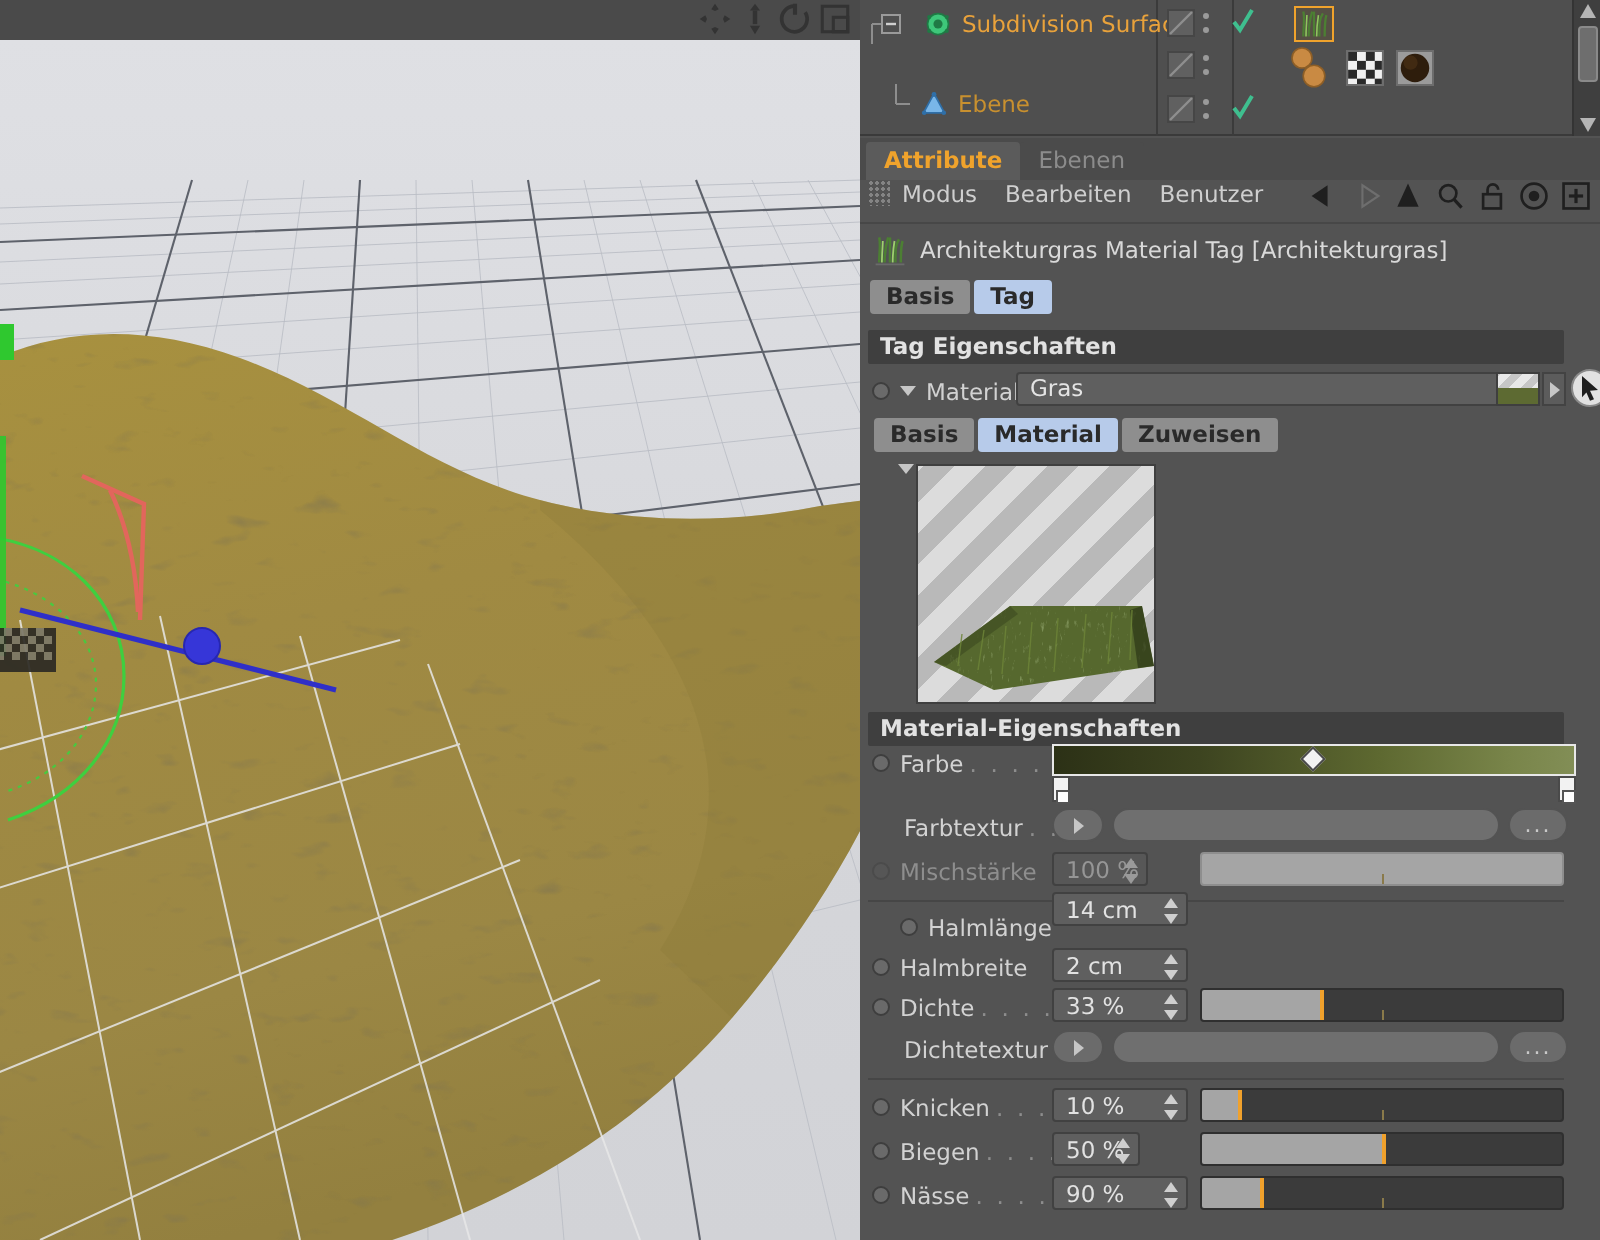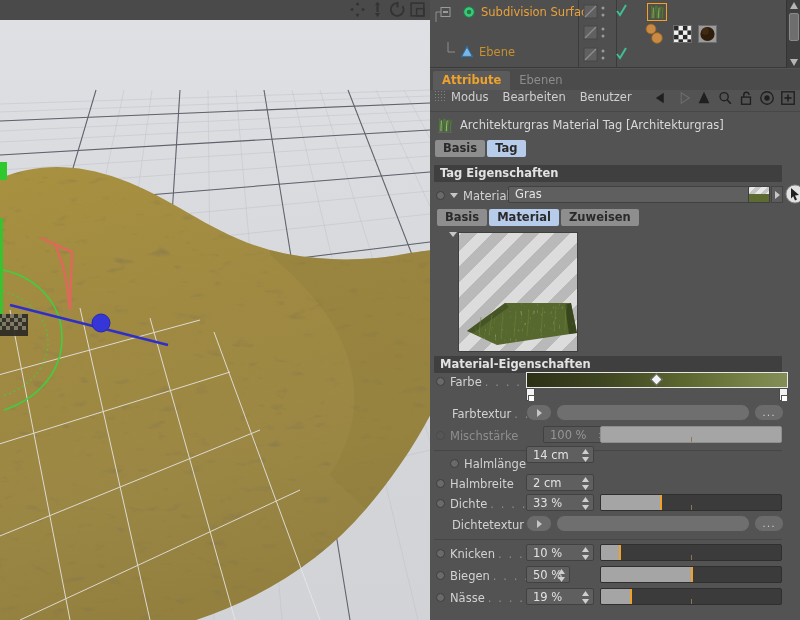--- a/index.html
+++ b/index.html
@@ -664,21 +664,21 @@
     <div class="texbtn" style="position:absolute;left:96px;top:404px;">
       <span class="tri"></span>
     </div>
     <div class="texslot" style="position:absolute;left:126px;top:404px;width:194px;"></div>
     <div class="dotsbtn" style="position:absolute;left:324px;top:404px;">...</div>
 
     <div class="prow" style="left:6px;top:426px;">
       <span class="bullet off"></span>
       <span class="plabel off">Mischstärke</span>
     </div>
-    <div class="numfield off" style="position:absolute;left:96px;top:426px;width:68px;margin-left:17px;">
+    <div class="numfield off" style="position:absolute;left:96px;top:426px;width:48px;">
       <span>100 %</span>
       <svg class="spin" viewBox="0 0 7 13">
         <path d="M3.5 0 L7 5 L0 5 Z" fill="#9a9a9a"></path>
           <path d="M3.5 13 L0 8 L7 8 Z" fill="#9a9a9a"></path>
       </svg>
     </div>
     <div class="slidertrack plain" style="position:absolute;left:170px;top:426px;width:182px;">
       <div class="slidertick" style="left:50%;"></div>
     </div>
 
@@ -771,21 +771,21 @@
       <div class="sliderfill" style="width:50%;"></div>
       <div class="sliderknob" style="left:50%;"></div>
     </div>
 
     <div class="prow" style="left:6px;top:588px;">
       <span class="bullet"></span>
       <span class="plabel">Nässe</span>
       <span class="dots">. . . . . .</span>
     </div>
     <div class="numfield" style="position:absolute;left:96px;top:588px;width:68px;">
-      <span>19 %</span>
+      <span>90 %</span>
       <svg class="spin" viewBox="0 0 7 13">
         <path d="M3.5 0 L7 5 L0 5 Z" fill="#cfcfcf"></path>
           <path d="M3.5 13 L0 8 L7 8 Z" fill="#cfcfcf"></path>
       </svg>
     </div>
     <div class="slidertrack" style="position:absolute;left:170px;top:588px;width:182px;">
       <div class="sliderfill" style="width:16%;"></div>
       <div class="sliderknob" style="left:16%;"></div>
       <div class="slidertick" style="left:50%;"></div>
     </div>

